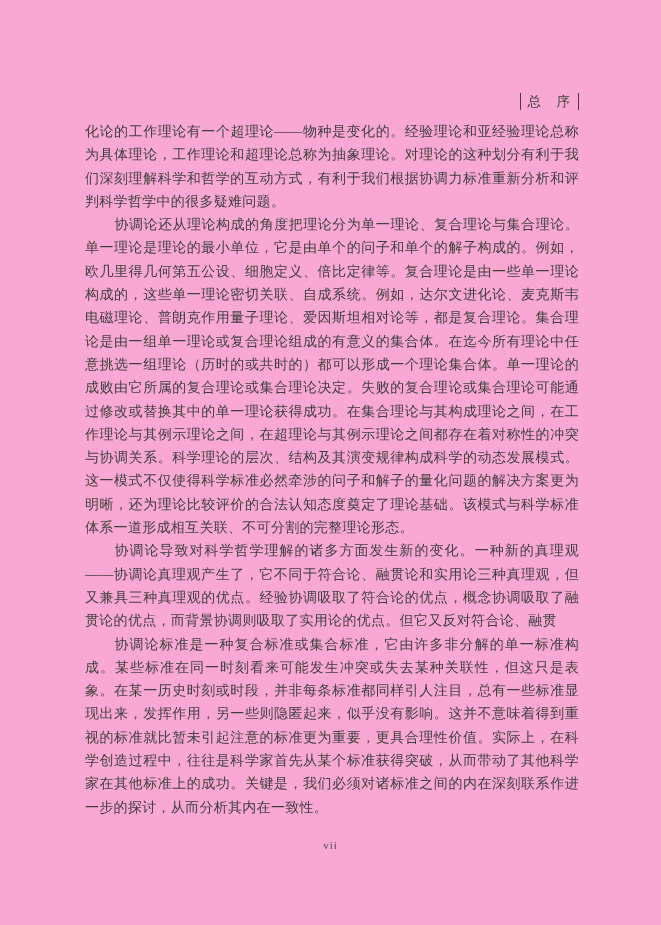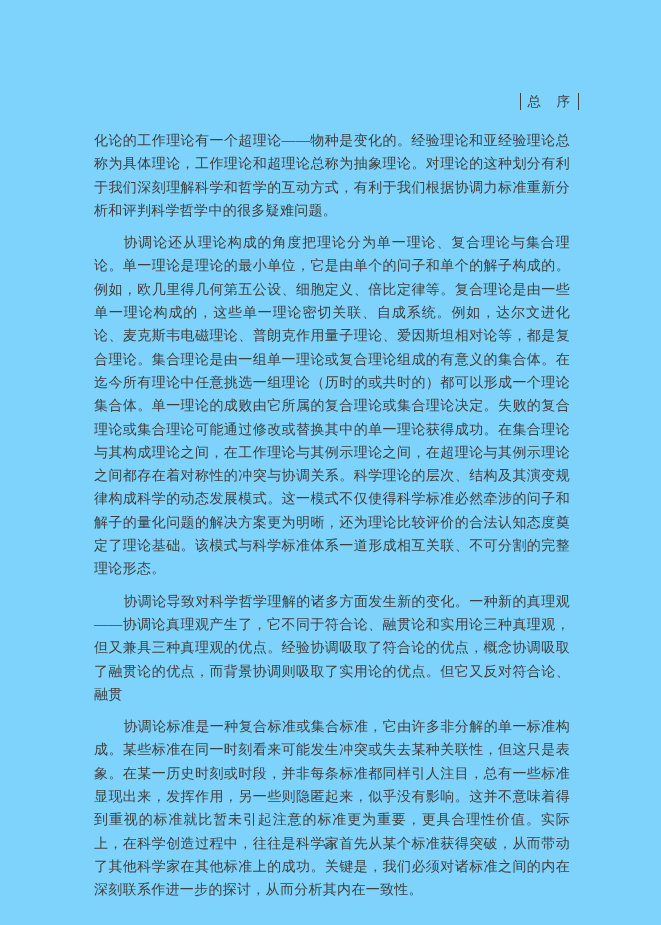--- a/index.html
+++ b/index.html
@@ -5,21 +5,21 @@
   * { box-sizing: border-box; }
   html, body {
     margin: 0;
     padding: 0;
     background: #ffffff;
   }
   .page {
     position: relative;
     width: 661px;
     height: 925px;
-    background: #7dd3fc;
+    background: #f9a8d4;
     font-family: "Liberation Serif", "DejaVu Serif", serif;
     color: #3f3f3f;
     overflow: hidden;
     text-decoration: underline;
   }
   .running-head-row {
     position: absolute;
     top: 93px;
     left: 85px;
     width: 494px;
@@ -39,21 +39,21 @@
     position: absolute;
     top: 120px;
     left: 85px;
     width: 494px;
     font-size: 14px;
     line-height: 23.3px;
     text-align: justify;
     letter-spacing: 0.3px;
   }
   .para {
-    margin: 9px;
+    margin: 0;
     padding: 0;
     text-indent: 2.1em;
   }
   .para.continuation {
     text-indent: 0;
   }
   .page-footer {
     position: absolute;
     top: 839px;
     left: 0;

